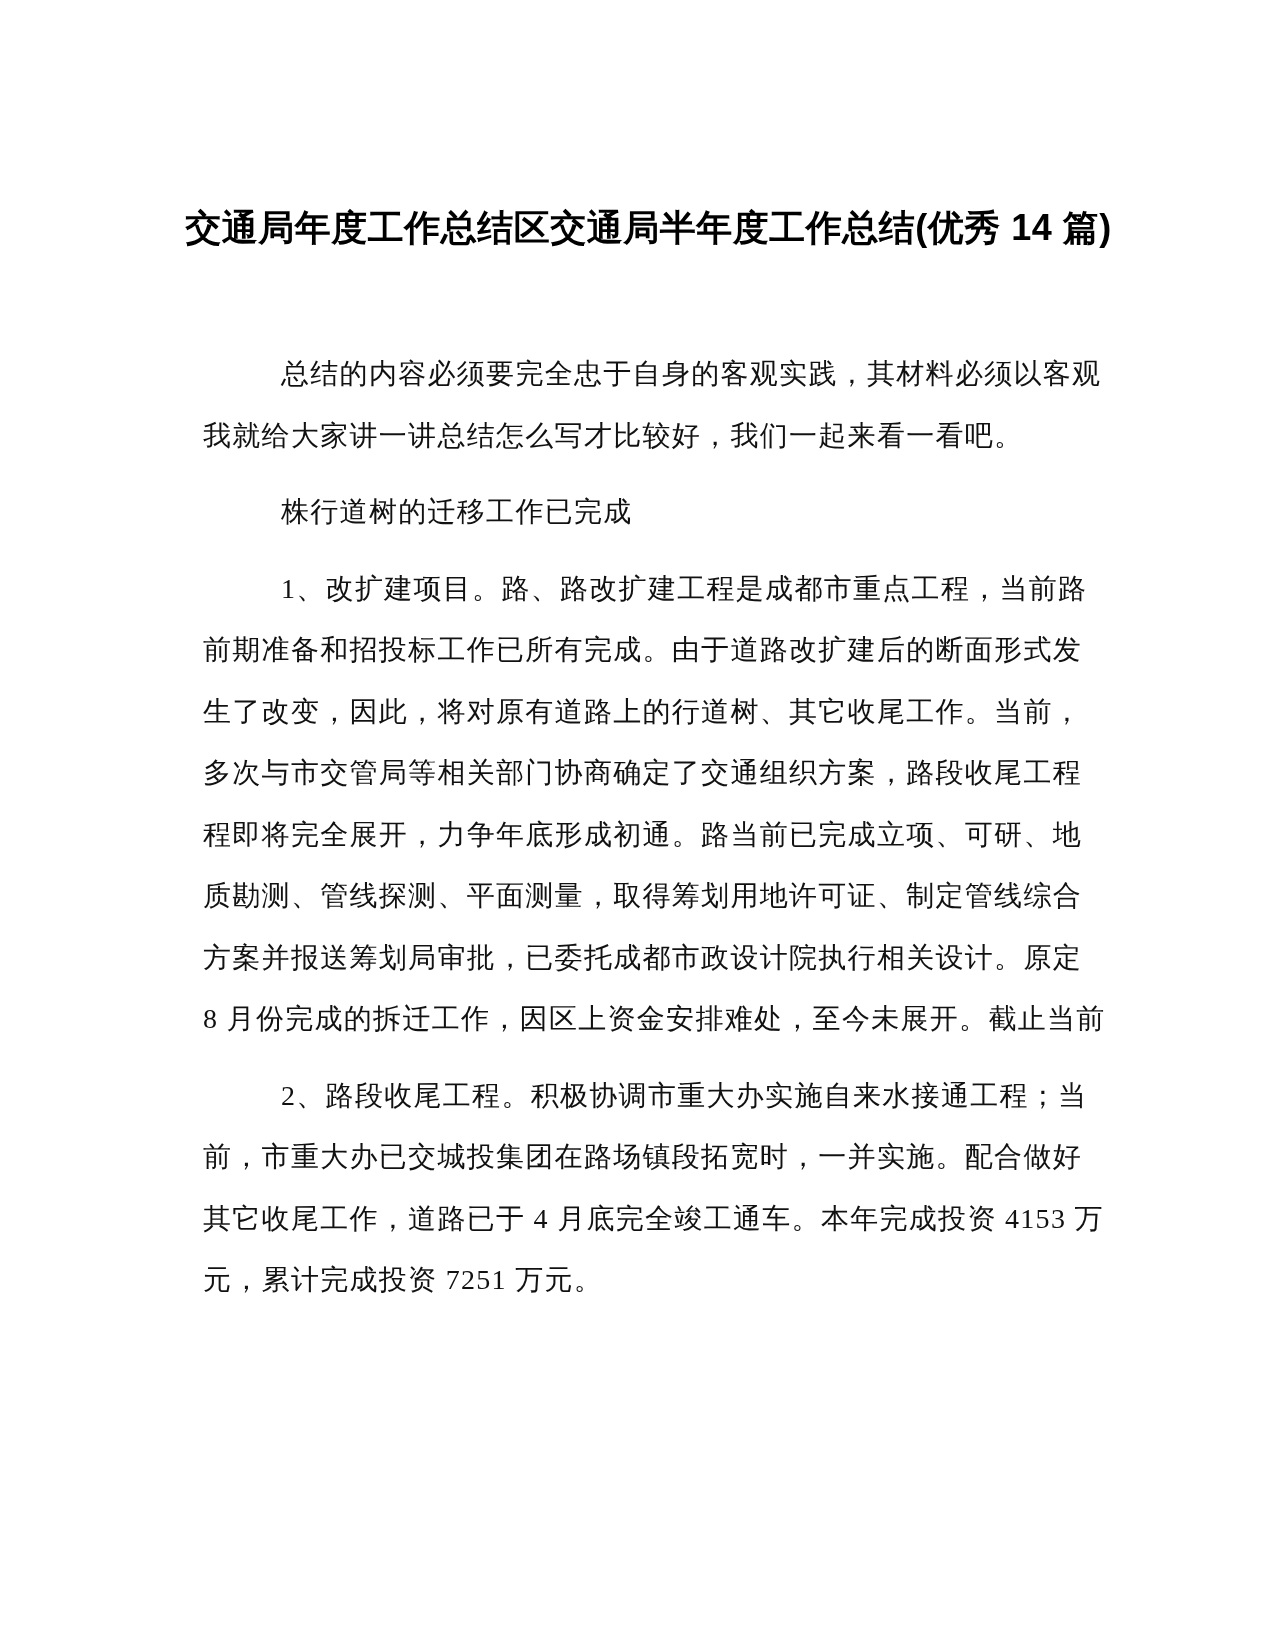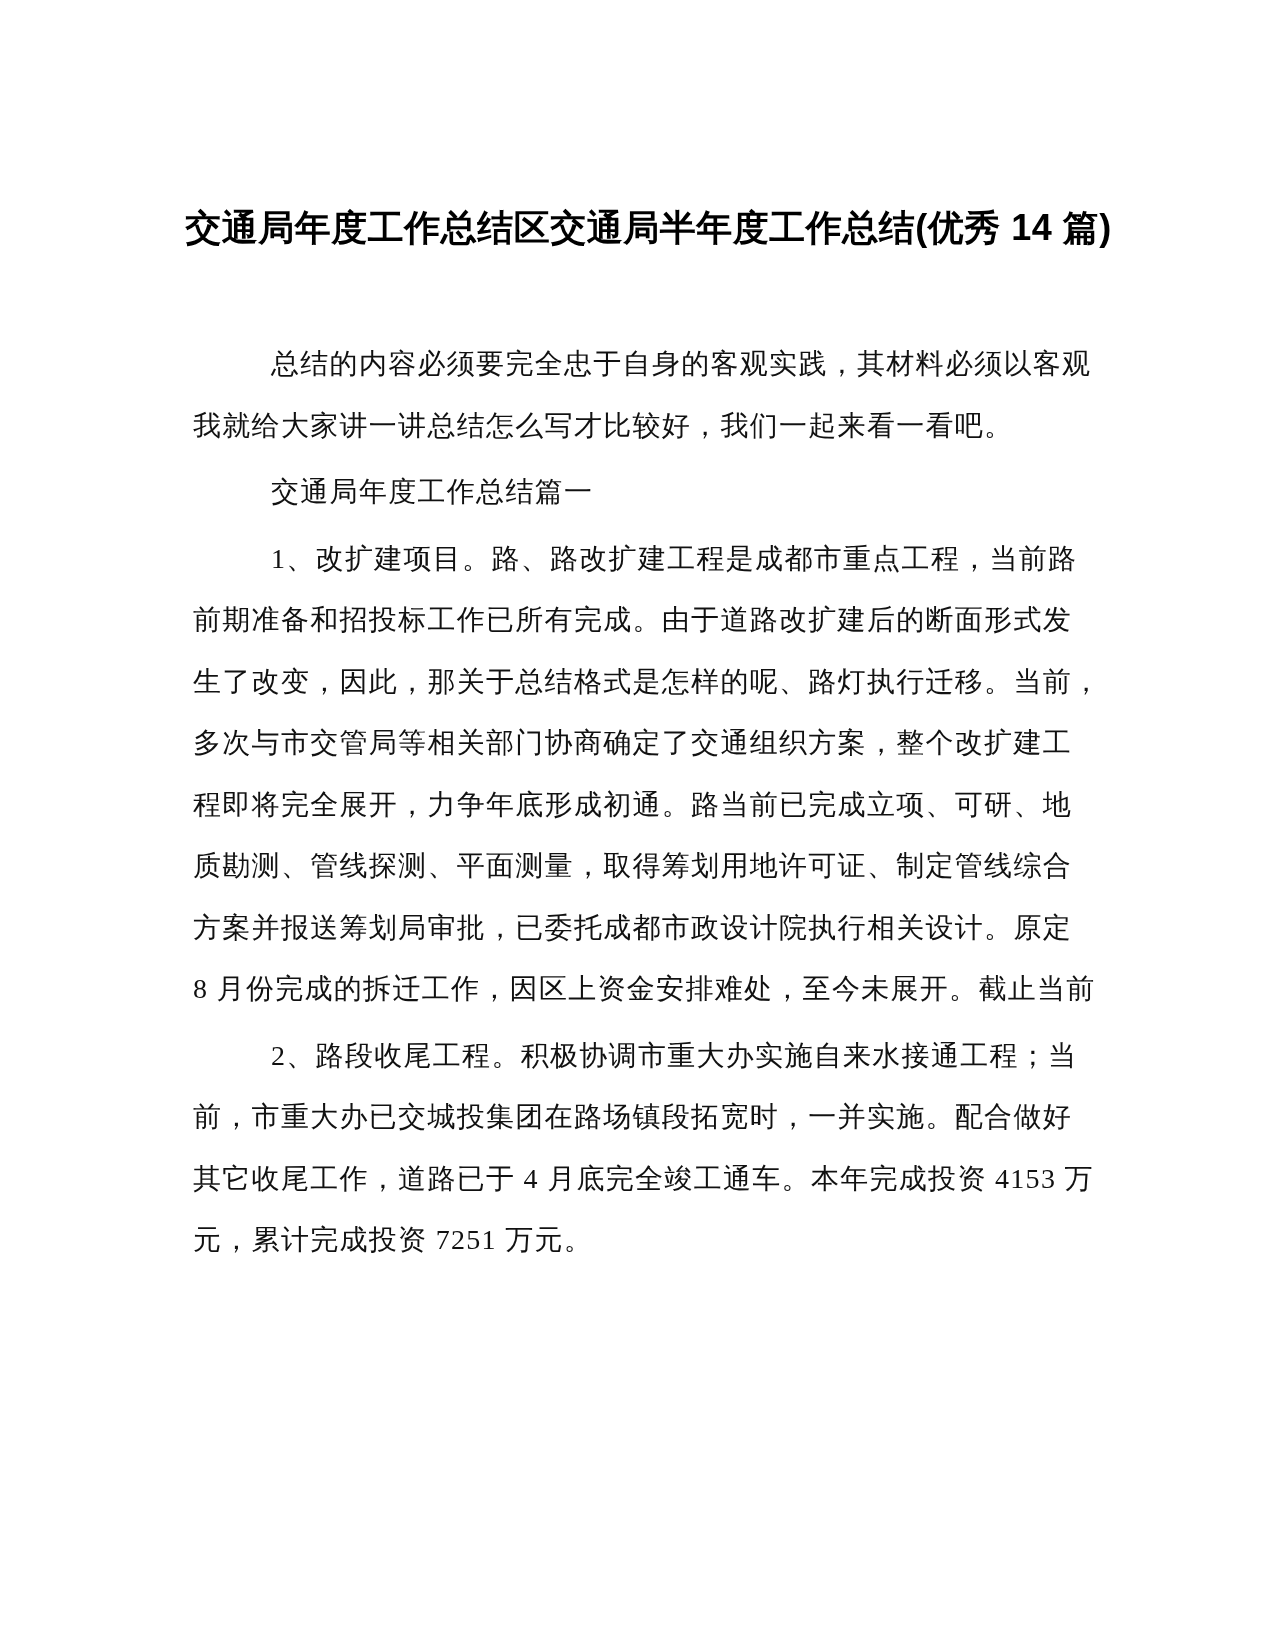--- a/index.html
+++ b/index.html
@@ -35,21 +35,21 @@
     position: absolute;
     top: 328px;
     left: 188px;
     width: 900px;
     font-family: "Liberation Serif", "DejaVu Serif", serif;
     font-size: 28px;
     color: #111111;
     letter-spacing: 1.3px;
   }
   .paragraph {
-    margin: 5px;
+    margin: 15px;
     padding: 0;
   }
   .line {
     height: 61.5px;
     line-height: 61.5px;
     white-space: nowrap;
   }
   .line.indent {
     padding-left: 78px;
   }
@@ -58,27 +58,27 @@
 <body>
 
 <div class="page">
   <h1 class="doc-title">交通局年度工作总结区交通局半年度工作总结(优秀 14 篇)</h1>
   <div class="doc-body">
       <div class="paragraph">
         <div class="line indent">总结的内容必须要完全忠于自身的客观实践，其材料必须以客观</div>
         <div class="line">我就给大家讲一讲总结怎么写才比较好，我们一起来看一看吧。</div>
       </div>
       <div class="paragraph">
-        <div class="line indent">交通局年度工作总结篇一</div>
+        <div class="line indent">株行道树的迁移工作已完成</div>
       </div>
       <div class="paragraph">
         <div class="line indent">1、改扩建项目。路、路改扩建工程是成都市重点工程，当前路</div>
         <div class="line">前期准备和招投标工作已所有完成。由于道路改扩建后的断面形式发</div>
-        <div class="line">生了改变，因此，那关于总结格式是怎样的呢、路灯执行迁移。当前，</div>
-        <div class="line">多次与市交管局等相关部门协商确定了交通组织方案，整个改扩建工</div>
+        <div class="line">生了改变，因此，将对原有道路上的行道树、其它收尾工作。当前，</div>
+        <div class="line">多次与市交管局等相关部门协商确定了交通组织方案，路段收尾工程</div>
         <div class="line">程即将完全展开，力争年底形成初通。路当前已完成立项、可研、地</div>
         <div class="line">质勘测、管线探测、平面测量，取得筹划用地许可证、制定管线综合</div>
         <div class="line">方案并报送筹划局审批，已委托成都市政设计院执行相关设计。原定</div>
         <div class="line">8 月份完成的拆迁工作，因区上资金安排难处，至今未展开。截止当前</div>
       </div>
       <div class="paragraph">
         <div class="line indent">2、路段收尾工程。积极协调市重大办实施自来水接通工程；当</div>
         <div class="line">前，市重大办已交城投集团在路场镇段拓宽时，一并实施。配合做好</div>
         <div class="line">其它收尾工作，道路已于 4 月底完全竣工通车。本年完成投资 4153 万</div>
         <div class="line">元，累计完成投资 7251 万元。</div>

